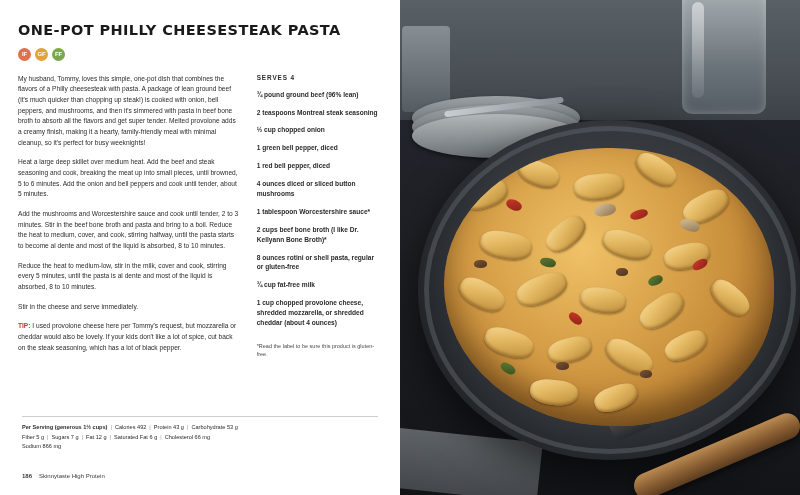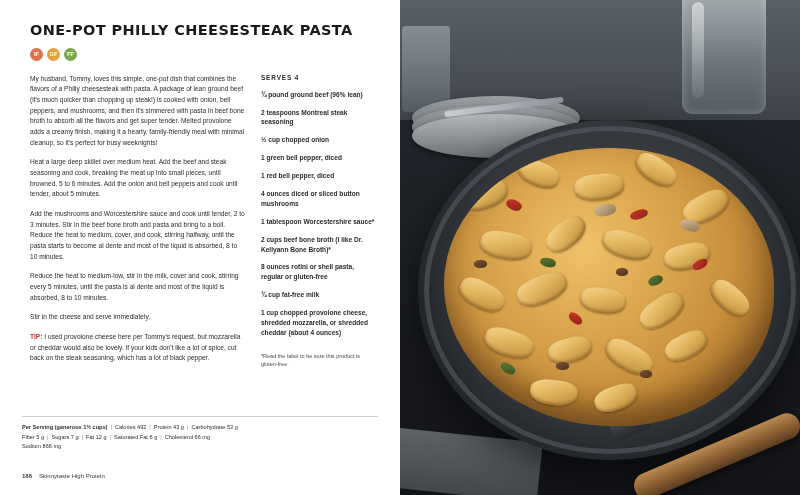--- a/index.html
+++ b/index.html
@@ -13,21 +13,21 @@
     position: relative;
     width: 800px; height: 495px;
     display: flex;
   }
 
   
   .left-page {
     position: relative;
     width: 400px; height: 495px;
     background: #ffffff;
-    padding: 22px 22px 0 30px;
+    padding: 22px 22px 0 18px;
   }
 
   .recipe-title {
     font-family: "DejaVu Sans", sans-serif;
     font-weight: bold;
     font-size: 14.5px;
     letter-spacing: 0.4px;
     color: #1a1a1a;
     text-transform: uppercase;
     line-height: 1.15;

